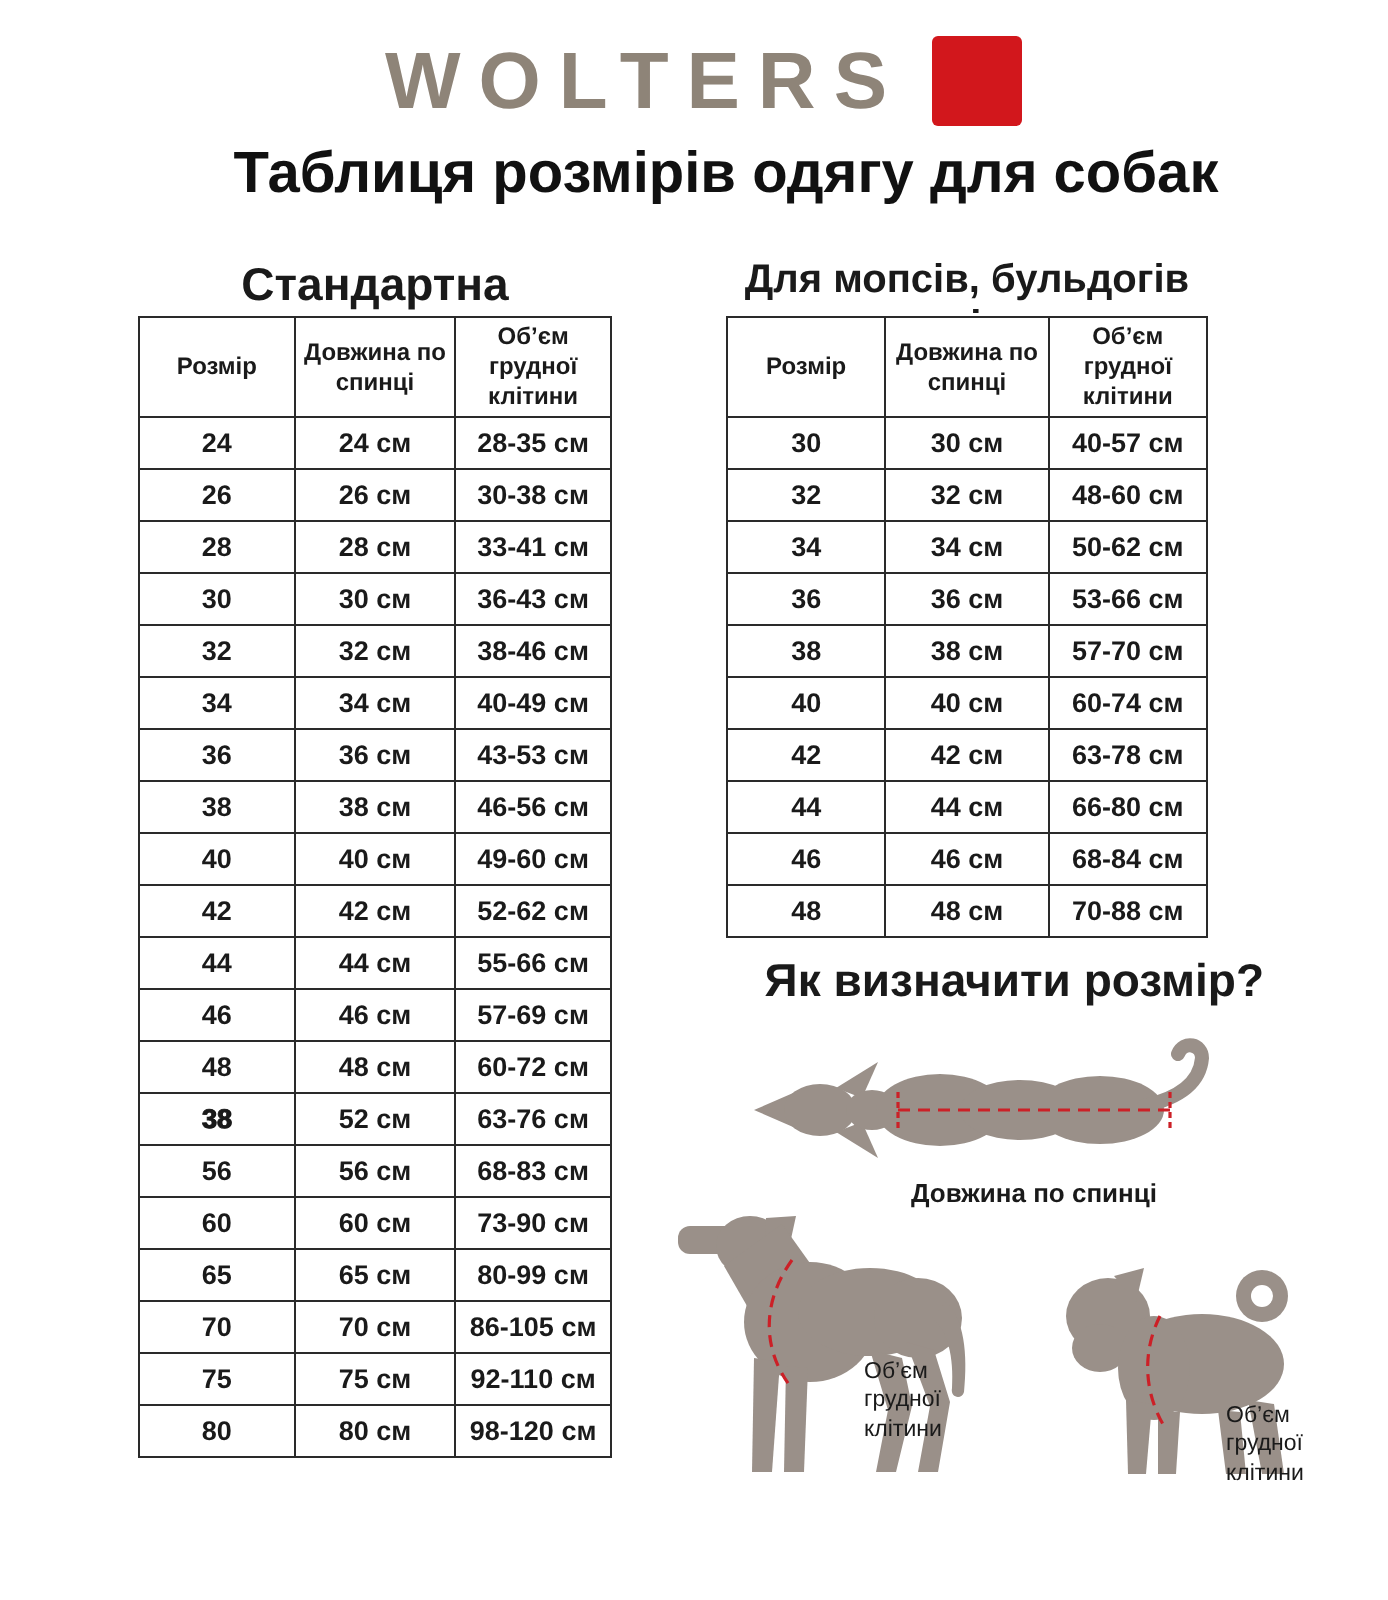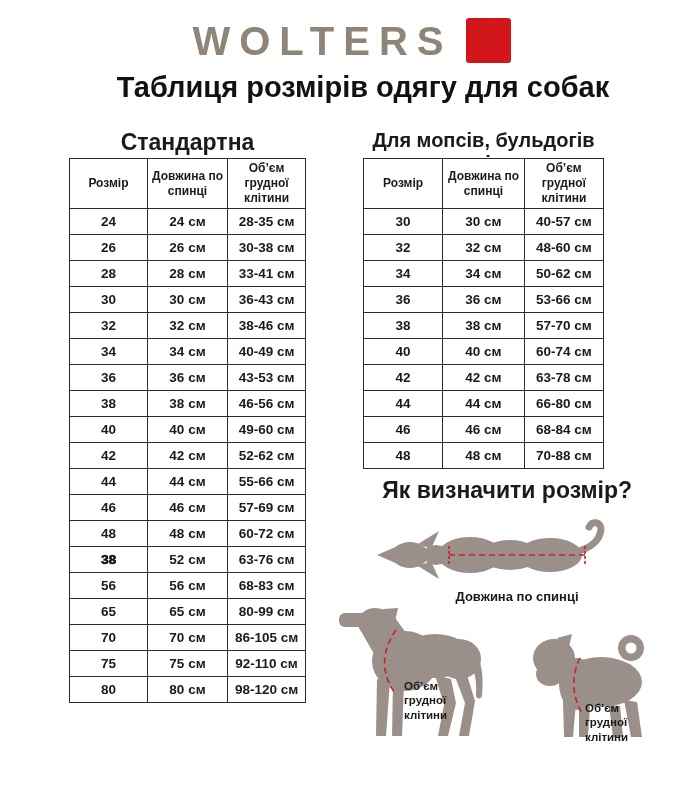--- a/index.html
+++ b/index.html
@@ -42,21 +42,21 @@
   
   .howto-title{position:absolute;left:336px;top:477px;width:296px;text-align:right;font-size:23px;font-weight:bold;}
   .topview{position:absolute;left:374px;top:519px;width:242px;height:66px;color:var(--silhouette);}
   .back-label{position:absolute;left:377px;top:589px;width:280px;text-align:center;font-size:13px;font-weight:bold;}
   .dog1{position:absolute;left:335px;top:599px;width:150px;height:139px;color:var(--silhouette);}
   .dog2{position:absolute;left:527px;top:630px;width:133px;height:108px;color:var(--silhouette);}
   .sil{fill:currentColor;}
   .sil-stroke{stroke:currentColor;fill:none;}
   .meas{stroke:var(--measure-red);fill:none;stroke-width:1.6;stroke-dasharray:6 4;}
   .meas-tick{stroke:var(--measure-red);stroke-width:1.6;stroke-dasharray:3 2;}
-  .chest-label{position:absolute;font-size:11.5px;font-weight:bold;line-height:1.25;color:var(--text);}
+  .chest-label{position:absolute;font-size:11.5px;font-weight:normal;line-height:1.25;color:var(--text);margin-left:28px;}
   .chest-label.one{left:404px;top:679px;}
   .chest-label.two{left:585px;top:701px;}
   .chest-label span{display:block;}
 </style>
 </head>
 <body>
 
 <div class="page">
 
   <header class="logo-row">
@@ -145,20 +145,25 @@
         </tr>
         <tr class="em">
           <td>38</td>
           <td>52 см</td>
           <td>63-76 см</td>
         </tr>
         <tr>
           <td>56</td>
           <td>56 см</td>
           <td>68-83 см</td>
+        </tr>
+        <tr>
+          <td>60</td>
+          <td>60 см</td>
+          <td>73-90 см</td>
         </tr>
         <tr>
           <td>65</td>
           <td>65 см</td>
           <td>80-99 см</td>
         </tr>
         <tr>
           <td>70</td>
           <td>70 см</td>
           <td>86-105 см</td>

